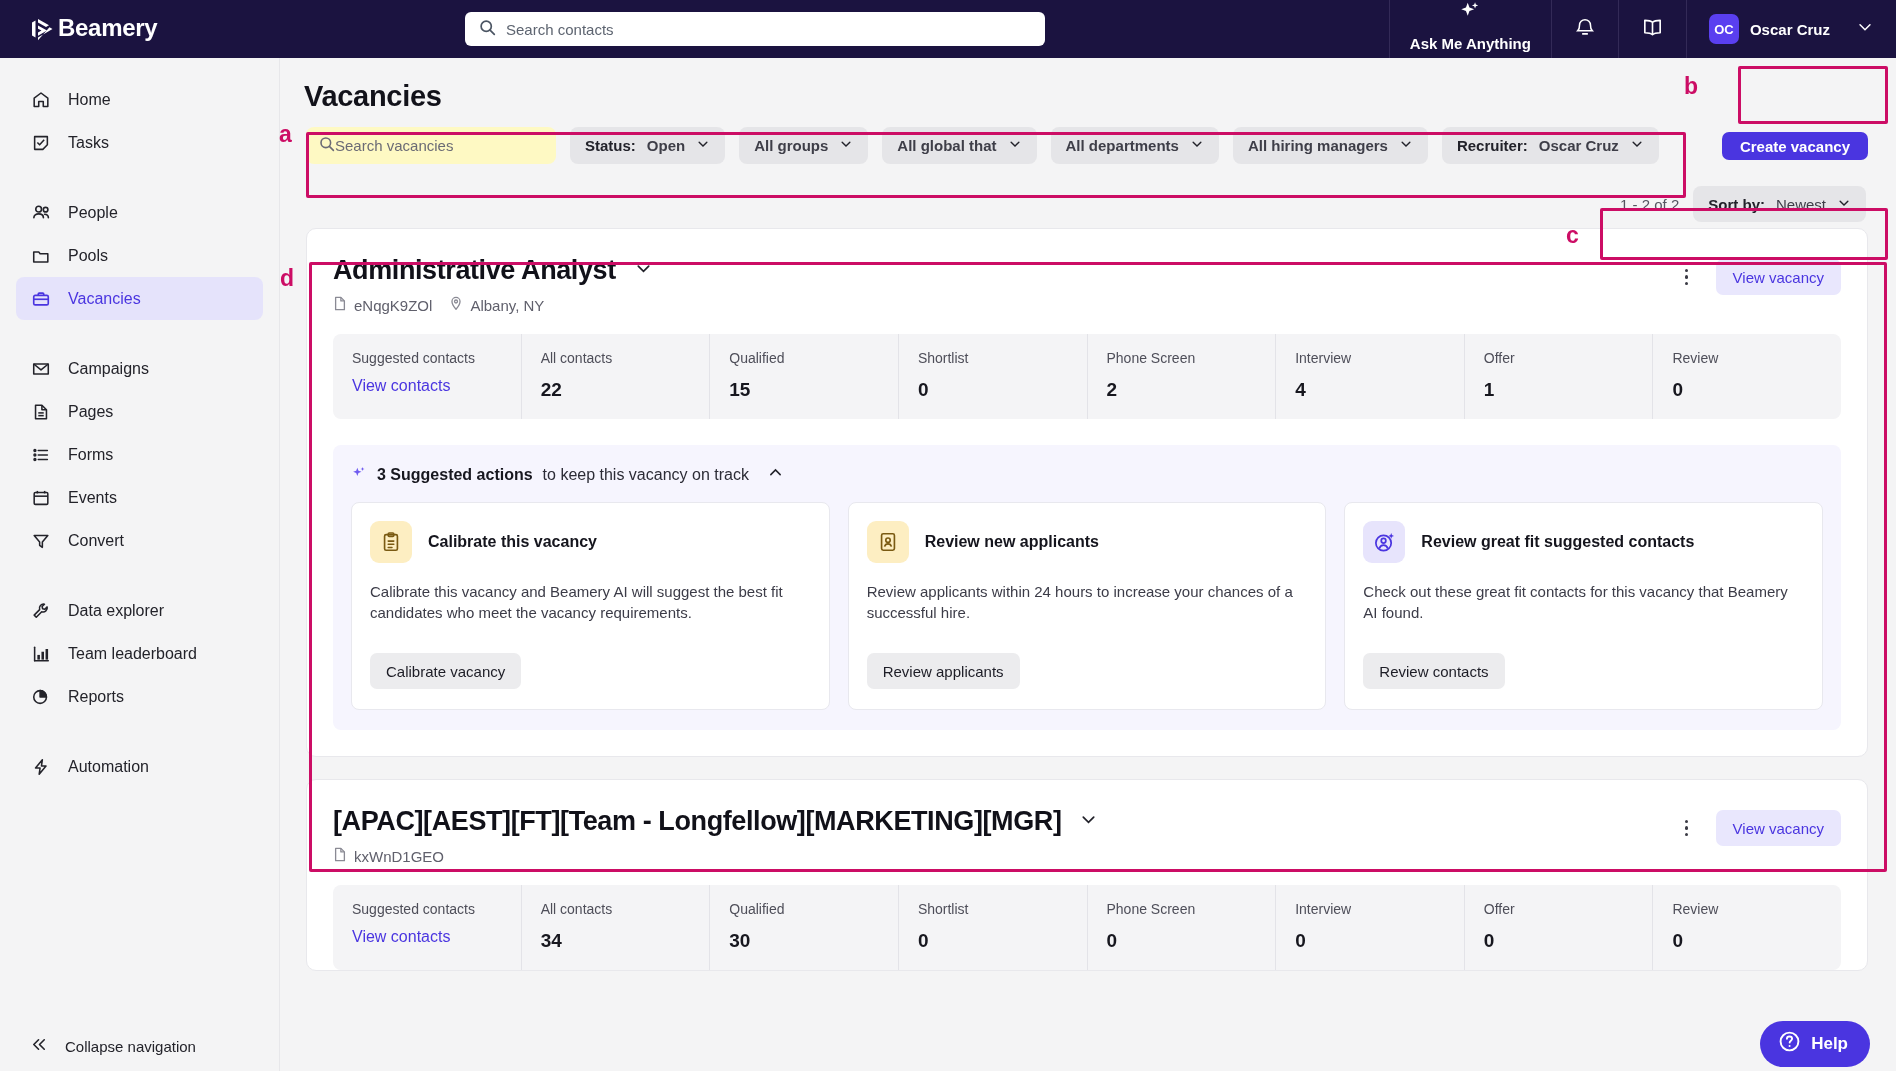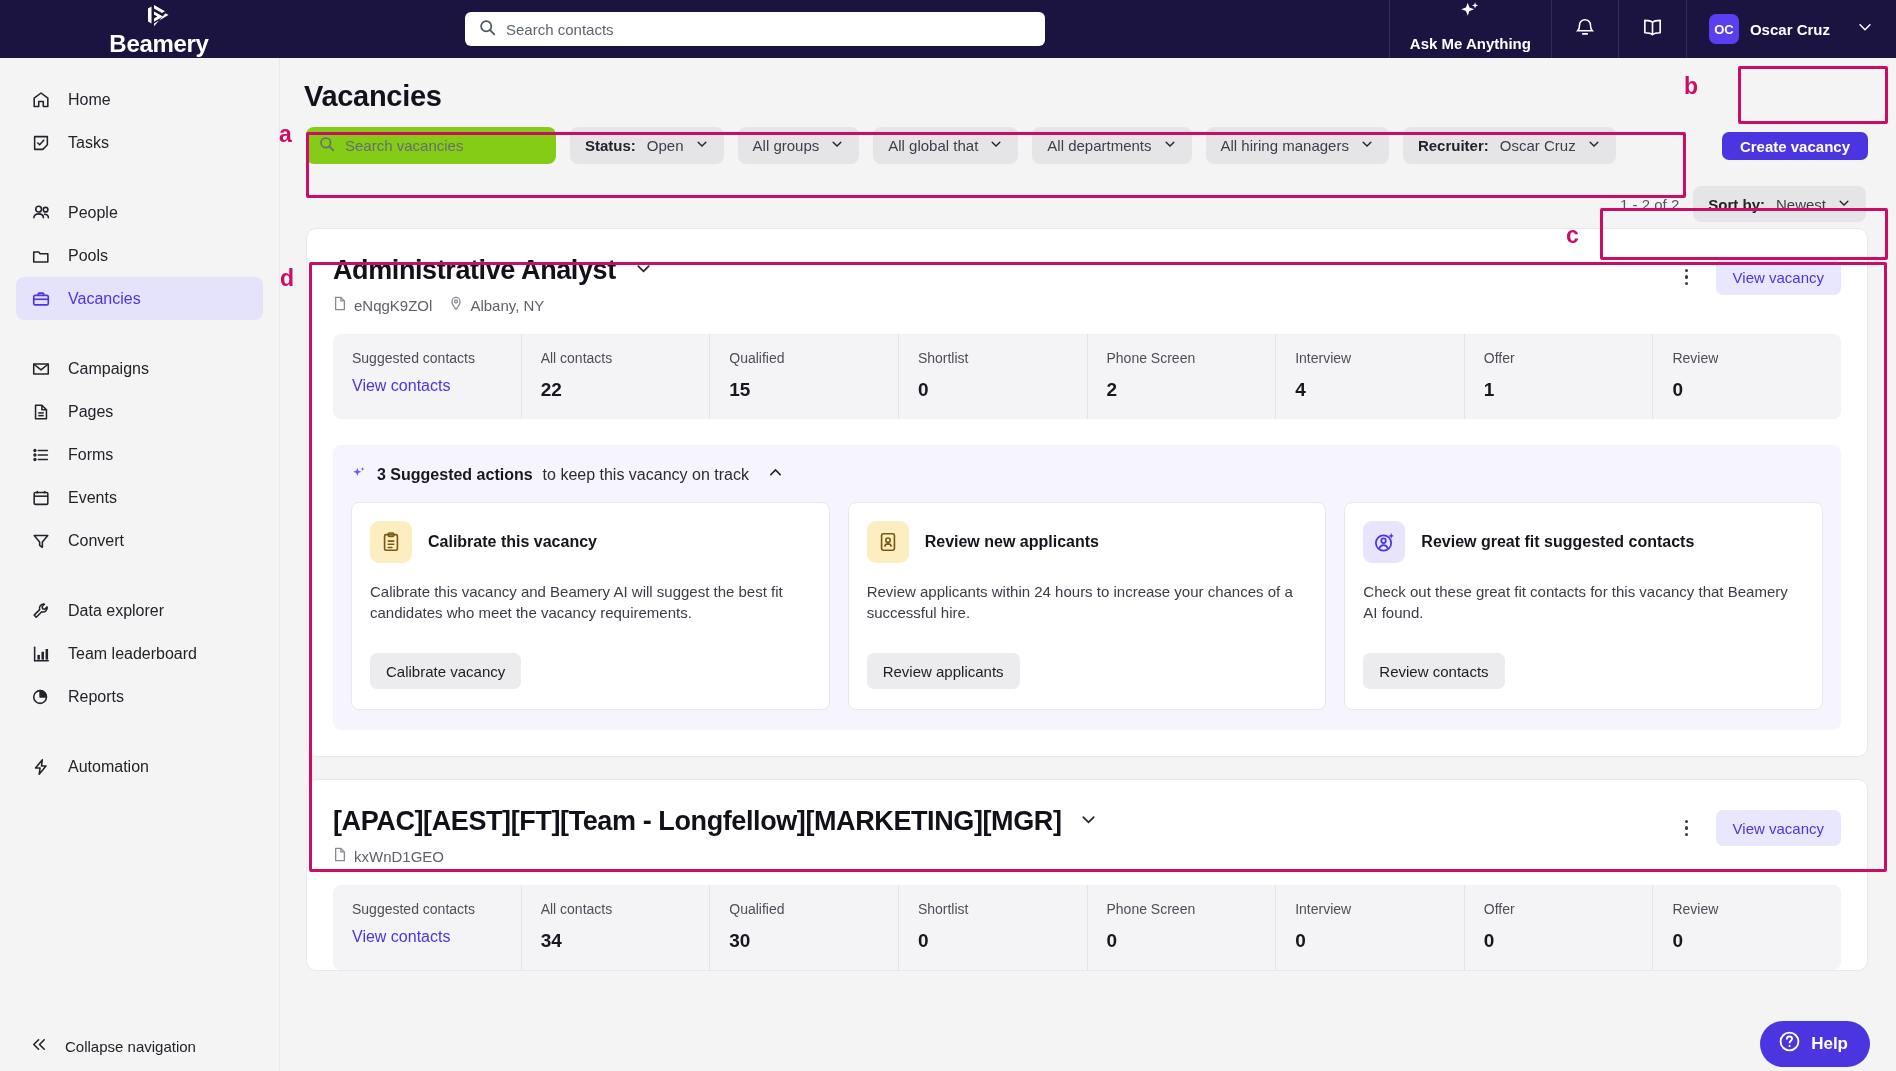--- a/index.html
+++ b/index.html
@@ -9,21 +9,21 @@
     background: #ffffff;
     overflow: hidden;
   }
   .app { position: relative; width: 1896px; height: 1071px; }
 
   
   .topbar {
     position: absolute; top: 0; left: 0; width: 1896px; height: 58px;
     background: #1b1340; display: flex; align-items: center;
   }
-  .brand { display: flex; align-items: center; padding-left: 28px; width: 290px; flex-direction: column; }
+  .brand { display: flex; padding-left: 28px; width: 290px; }
   .brand-logo { width: 30px; height: 30px; }
   .brand-name { color: #fff; font-size: 24px; font-weight: 700; letter-spacing: -0.3px; }
   .topsearch {
     position: absolute; left: 465px; top: 12px; width: 580px; height: 34px;
     background: #ffffff; border-radius: 6px; display: flex; align-items: center;
     padding: 0 14px; gap: 10px;
   }
   .topsearch input {
     border: none; outline: none; font-size: 15px; color: #4b5563;
     font-family: "Liberation Sans", sans-serif; width: 100%; background: transparent;
@@ -68,35 +68,35 @@
 
   
   .main {
     position: absolute; top: 58px; left: 280px; width: 1616px; height: 1013px;
     background: #f4f4f5; overflow: hidden;
   }
   .page-title { font-size: 29px; font-weight: 700; color: #12121a; padding: 22px 0 0 24px; letter-spacing: -0.3px; }
 
   .filterbar { display: flex; align-items: center; gap: 14px; padding: 14px 0 16px 26px; }
   .search-vac {
-    width: 250px; height: 37px; background: #84cc16; border-radius: 8px;
-    display: flex; align-items: center; gap: 10px; padding: 4px 13px;
+    width: 250px; height: 37px; background: #fef9c3; border-radius: 8px;
+    display: flex; align-items: center; padding: 4px 13px;
   }
   .search-vac input {
     border: none; outline: none; background: transparent; font-size: 15px;
     color: #3a3a42; font-family: "Liberation Sans", sans-serif; width: 100%;
   }
   .search-vac input::placeholder { color: #6b6b75; }
   .chip {
     height: 37px; background: #e5e5e8; border-radius: 8px;
     display: flex; align-items: center; gap: 11px; padding: 0 15px;
     font-size: 15px; color: #22222a; cursor: pointer; white-space: nowrap;
   }
   .chip b { font-weight: 700; }
-  .chip .nrm { font-weight: 400; color: #3e3e48; }
+  .chip .nrm { font-weight: 700; color: #3e3e48; }
 
   .create-btn {
     position: absolute; right: 28px; top: 74px;
     background: #4a35e0; color: #fff; border: none; border-radius: 7px;
     height: 28px; padding: 0 18px; font-size: 15px; font-weight: 700;
     font-family: "Liberation Sans", sans-serif; cursor: pointer;
   }
 
   .sortrow {
     display: flex; align-items: center; justify-content: flex-end;

